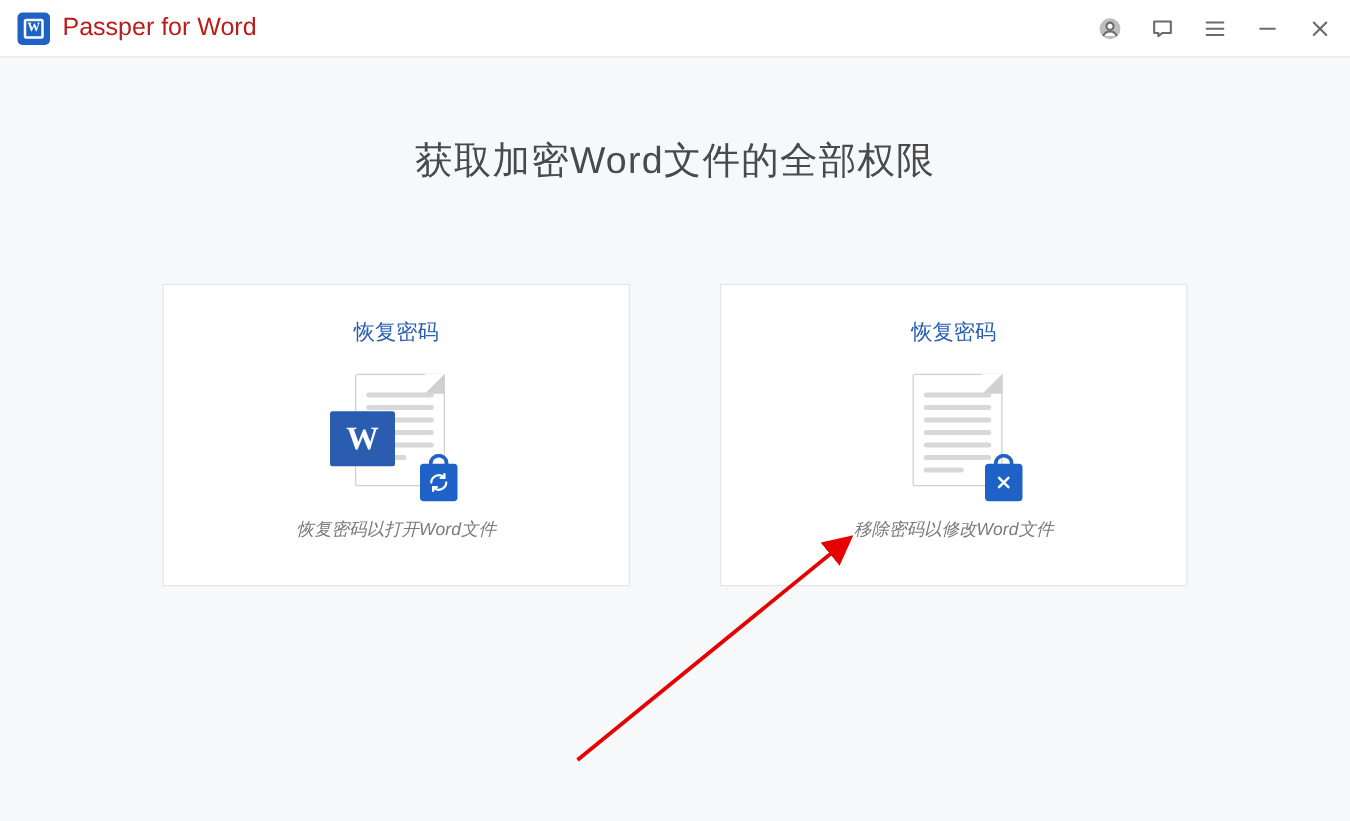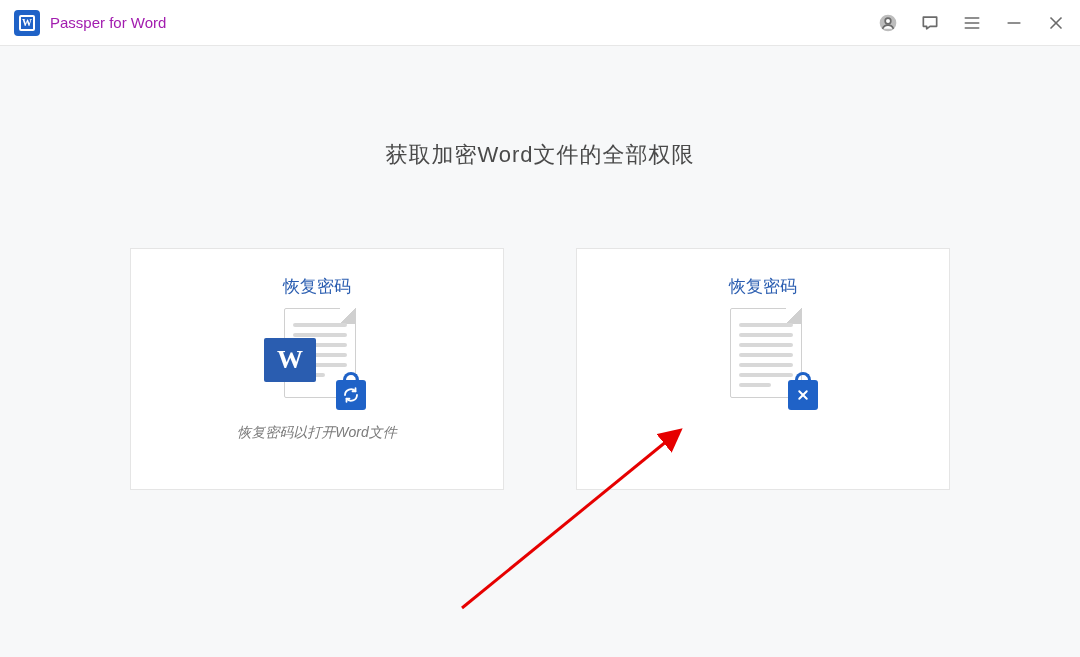--- a/index.html
+++ b/index.html
@@ -4,30 +4,30 @@
 <style>
   * { margin:0; padding:0; box-sizing:border-box; }
   html,body { width:1080px; height:657px; font-family:"Microsoft YaHei","PingFang SC",Arial,sans-serif; background:#f7f8f9; }
   .window { width:1080px; height:657px; background:#f7f8f9; position:relative; }
   
   .titlebar { height:46px; display:flex; align-items:center; justify-content:space-between; padding:0 14px 0 14px; background:#ffffff; border-bottom:1px solid #e7e7e7;}
   .title-left { display:flex; align-items:center; gap:10px; }
   .app-logo { width:26px; height:26px; border-radius:4px; background:#1f62c7; display:flex; align-items:center; justify-content:center; }
   .app-logo-inner { width:16px; height:16px; border:2px solid #fff; border-radius:2px; display:flex; align-items:center; justify-content:center; }
   .app-logo-w { color:#fff; font-size:10px; font-weight:700; font-family:Georgia,serif; line-height:1;}
-  .app-title { font-size:15px; color:#a21caf; }
+  .app-title { font-size:20px; color:#b91c1c; }
   .title-right { display:flex; align-items:center; gap:22px; }
   .tb-icon { width:20px; height:20px; display:flex; align-items:center; justify-content:center; cursor:pointer; color:#6b6b6b; }
   .tb-icon svg { width:20px; height:20px; stroke:#6b6b6b; }
   
   .main { position:relative; width:100%; }
-  .headline { text-align:center; font-size:22px; color:#4a4a4a; margin-top:94px; letter-spacing:1px; font-weight:400;}
+  .headline { text-align:center; font-size:30px; color:#4a4a4a; margin-top:62px; letter-spacing:1px; font-weight:400;}
   .cards { display:flex; justify-content:center; gap:72px; margin-top:78px; }
   .card { width:374px; height:242px; background:#ffffff; border:1px solid #e5e5e5; display:flex; flex-direction:column; align-items:center; padding-top:26px; cursor:pointer; }
-  .card-title { font-size:17px; color:#2a5db0; margin-bottom:10px; }
+  .card-title { font-size:17px; color:#2a5db0; margin-bottom:22px; }
   .card-illus { width:110px; height:96px; position:relative; margin-bottom:20px;}
   .doc-page { position:absolute; width:72px; height:90px; left:22px; top:0; background:#fff; border:1px solid #d0d0d0; border-radius:2px; }
   .doc-fold { position:absolute; right:-1px; top:-1px; width:16px; height:16px; background:linear-gradient(135deg,#fff 49%,#d0d0d0 50%); }
   .doc-lines { position:absolute; left:8px; right:8px; top:14px; display:flex; flex-direction:column; gap:6px;}
   .doc-lines span { display:block; height:4px; background:#d8d8d8; border-radius:2px;}
   .doc-lines span.short { width:60%; }
   .word-badge { position:absolute; left:2px; top:30px; width:52px; height:44px; background:#2a5db0; border-radius:2px; display:flex; align-items:center; justify-content:center;}
   .word-badge-w { color:#fff; font-size:26px; font-weight:700; font-family:Georgia,"Times New Roman",serif;}
   .lock-badge { position:absolute; bottom:-6px; width:30px; height:30px; border-radius:3px; background:#1f62c7; display:flex; align-items:center; justify-content:center;}
   .lock-badge.left { right:6px; }
@@ -137,20 +137,21 @@
               </div>
           </div>
           <div class="lock-badge right">
             <div class="lock-shackle"></div>
             <svg viewBox="0 0 24 24" fill="none" stroke="#fff" stroke-width="2.6" stroke-linecap="round">
                 <line x1="7" y1="7" x2="17" y2="17"></line>
                 <line x1="7" y1="17" x2="17" y2="7"></line>
               </svg>
           </div>
         </div>
+        <div class="card-desc">移除密码以修改Word文件</div>
       </div>
 
     </div>
   </div>
 
   <svg class="arrow-layer" viewBox="0 0 1080 657">
     <defs>
       <marker id="arrowhead" markerWidth="8" markerHeight="8" refX="6" refY="4" orient="auto">
         <path d="M0,0 L8,4 L0,8 Z" fill="#e60000"></path>
       </marker>

